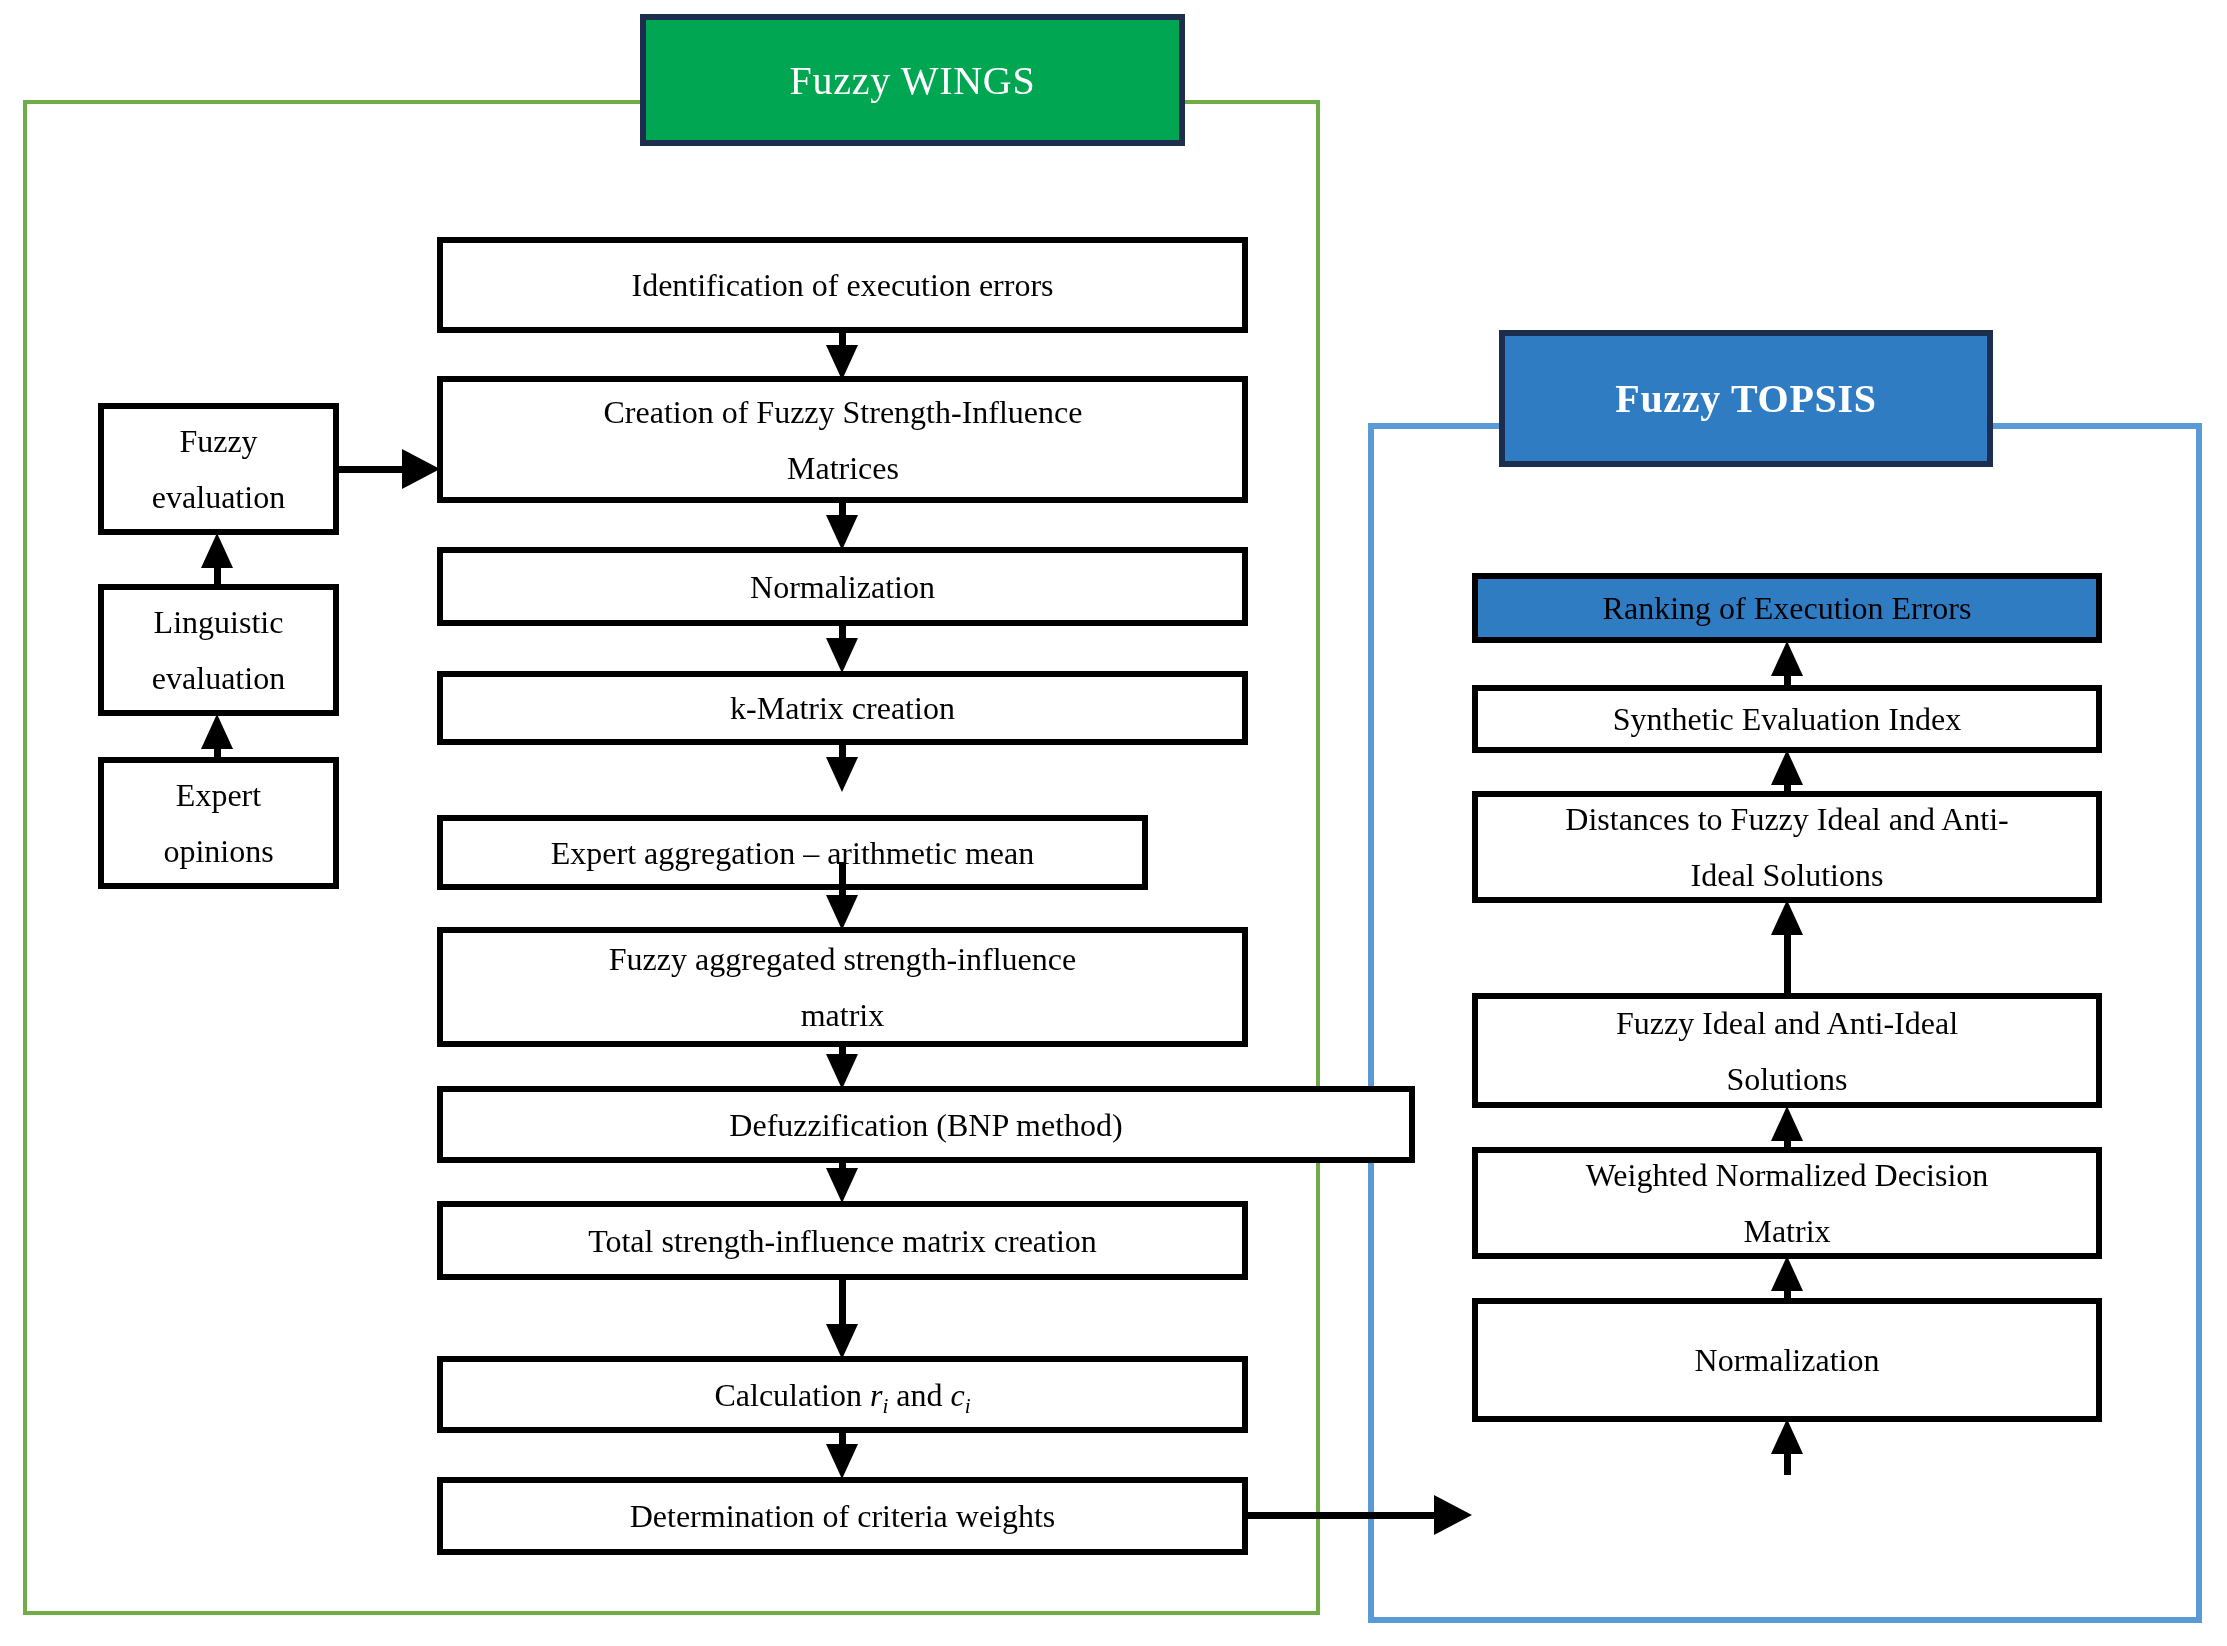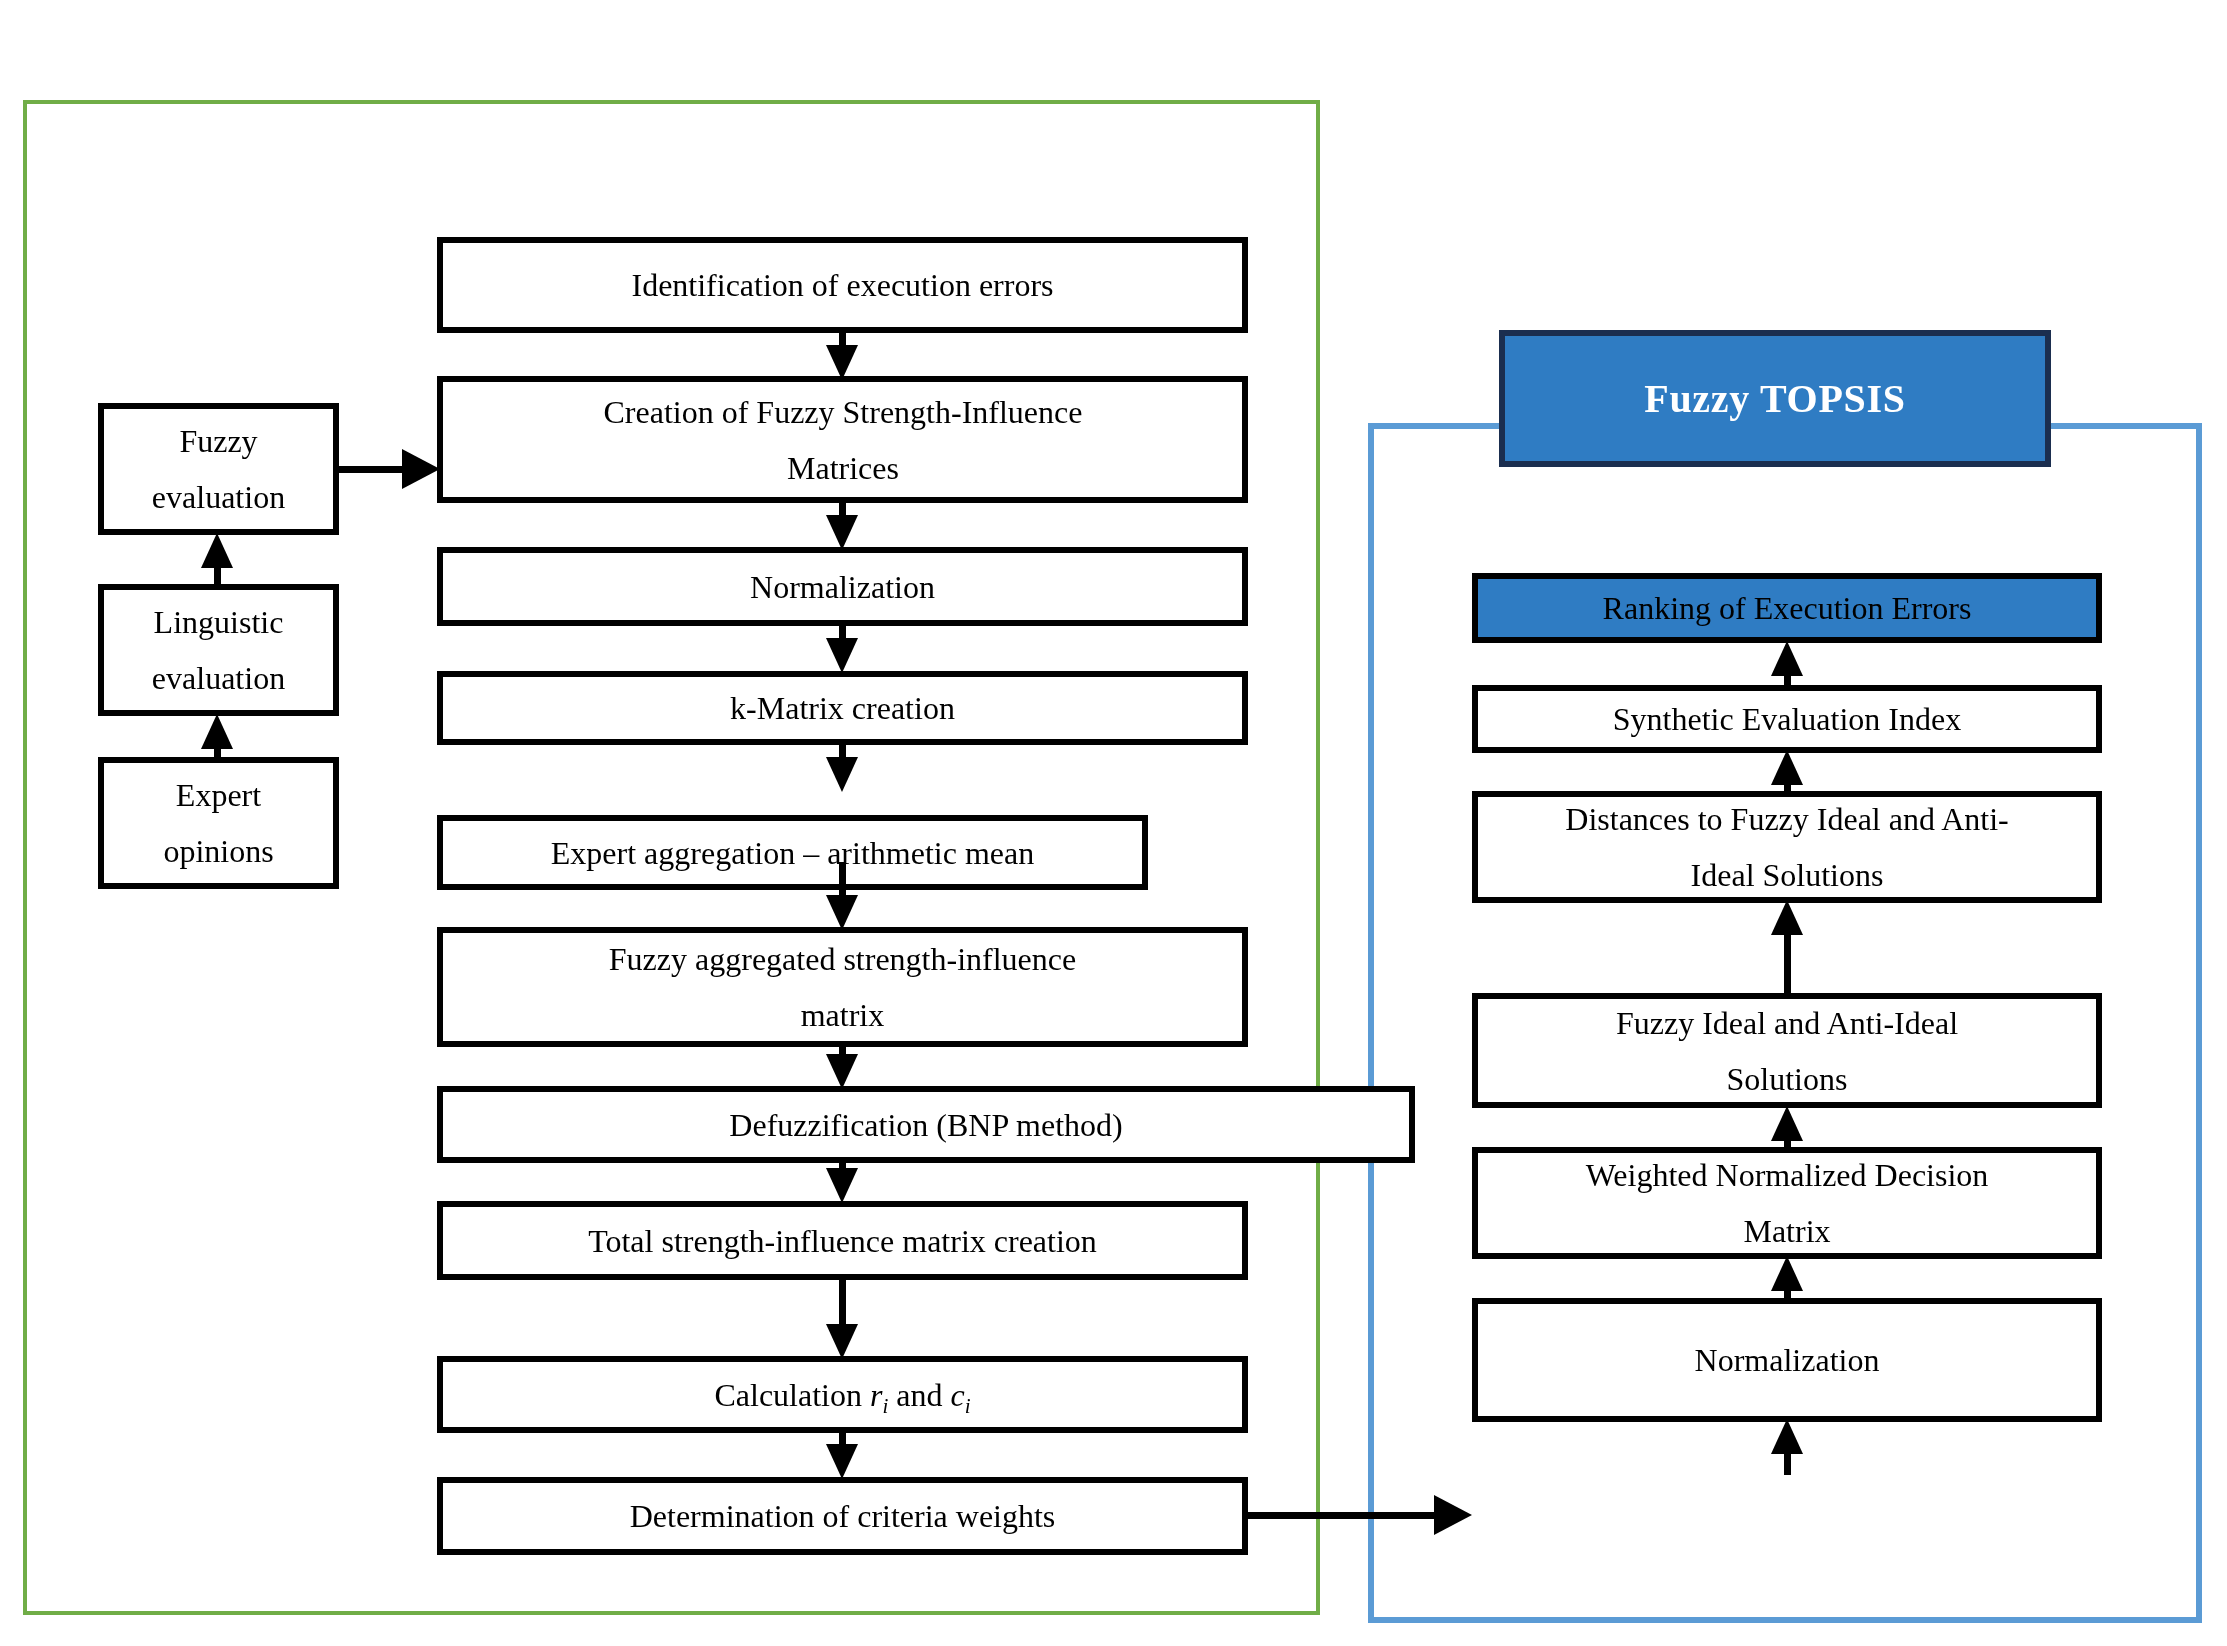--- a/index.html
+++ b/index.html
@@ -77,22 +77,25 @@
 </style>
 </head>
 <body>
 
 <div class="stage">
 
   <div class="container wings" style="left: 23px; top: 100px; width: 1297px; height: 1515px; border-color: rgb(112, 173, 71);"></div>
 
   <div class="container topsis" style="left: 1368px; top: 423px; width: 834px; height: 1200px; border-color: rgb(91, 155, 213);"></div>
 
-
-  <div class="hdr bold" style="left: 1499px; top: 330px; width: 552px; height: 137px; background-color: rgb(47, 124, 195); border-color: rgb(27, 46, 79);">
+  <div class="hdr" style="left: 640px; top: 14px; width: 545px; height: 132px; background-color: rgb(0, 166, 81); border-color: rgb(27, 46, 79);">
+    <span>Fuzzy WINGS</span>
+  </div>
+
+  <div class="hdr bold" style="left: 1499px; top: 330px; width: 494px; height: 137px; background-color: rgb(47, 124, 195); border-color: rgb(27, 46, 79);">
     <span>Fuzzy TOPSIS</span>
   </div>
 
   <div class="box" style="left:98px;top:403px;width:241px;height:132px;">Fuzzy
 evaluation</div>
   <div class="box" style="left:98px;top:584px;width:241px;height:132px;">Linguistic
 evaluation</div>
   <div class="box" style="left:98px;top:757px;width:241px;height:132px;">Expert
 opinions</div>
 

